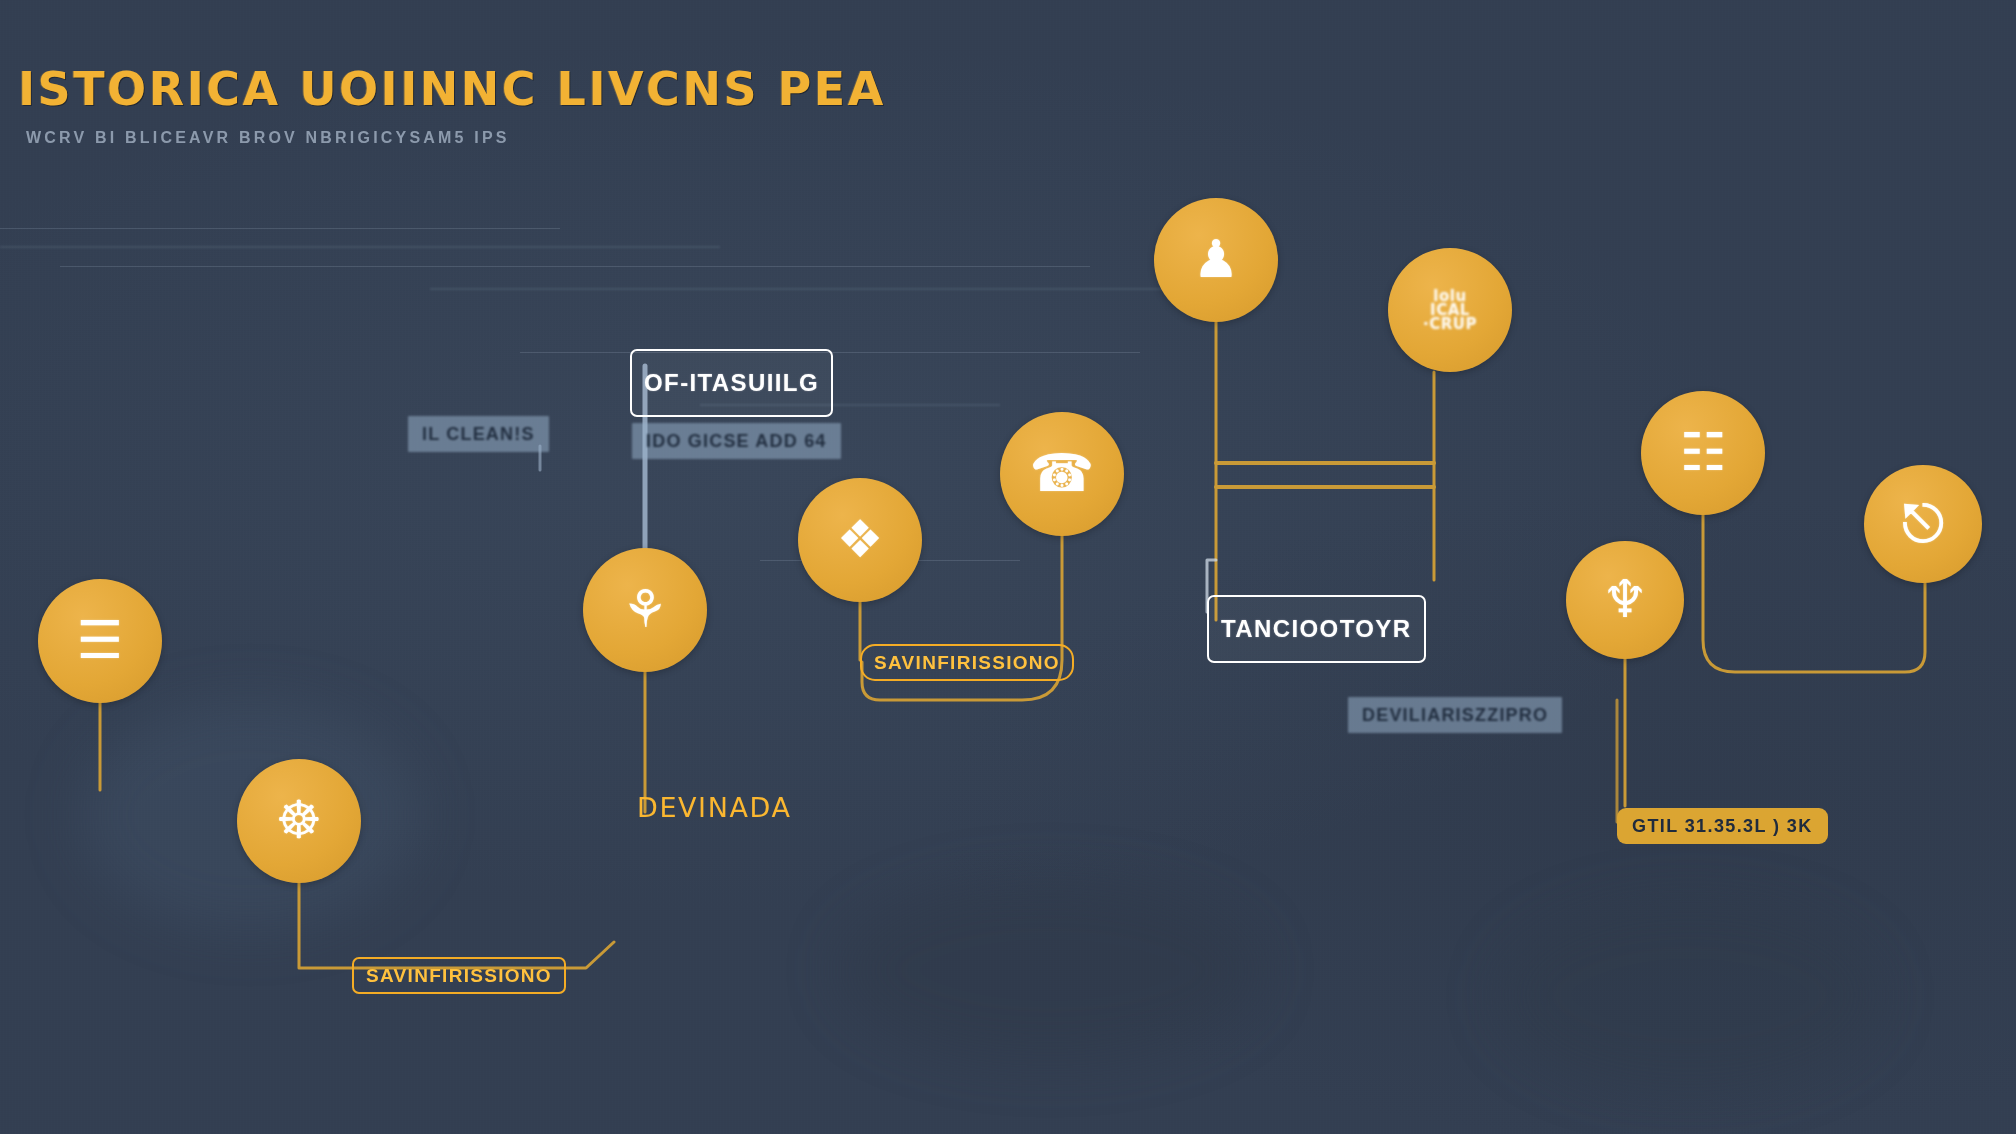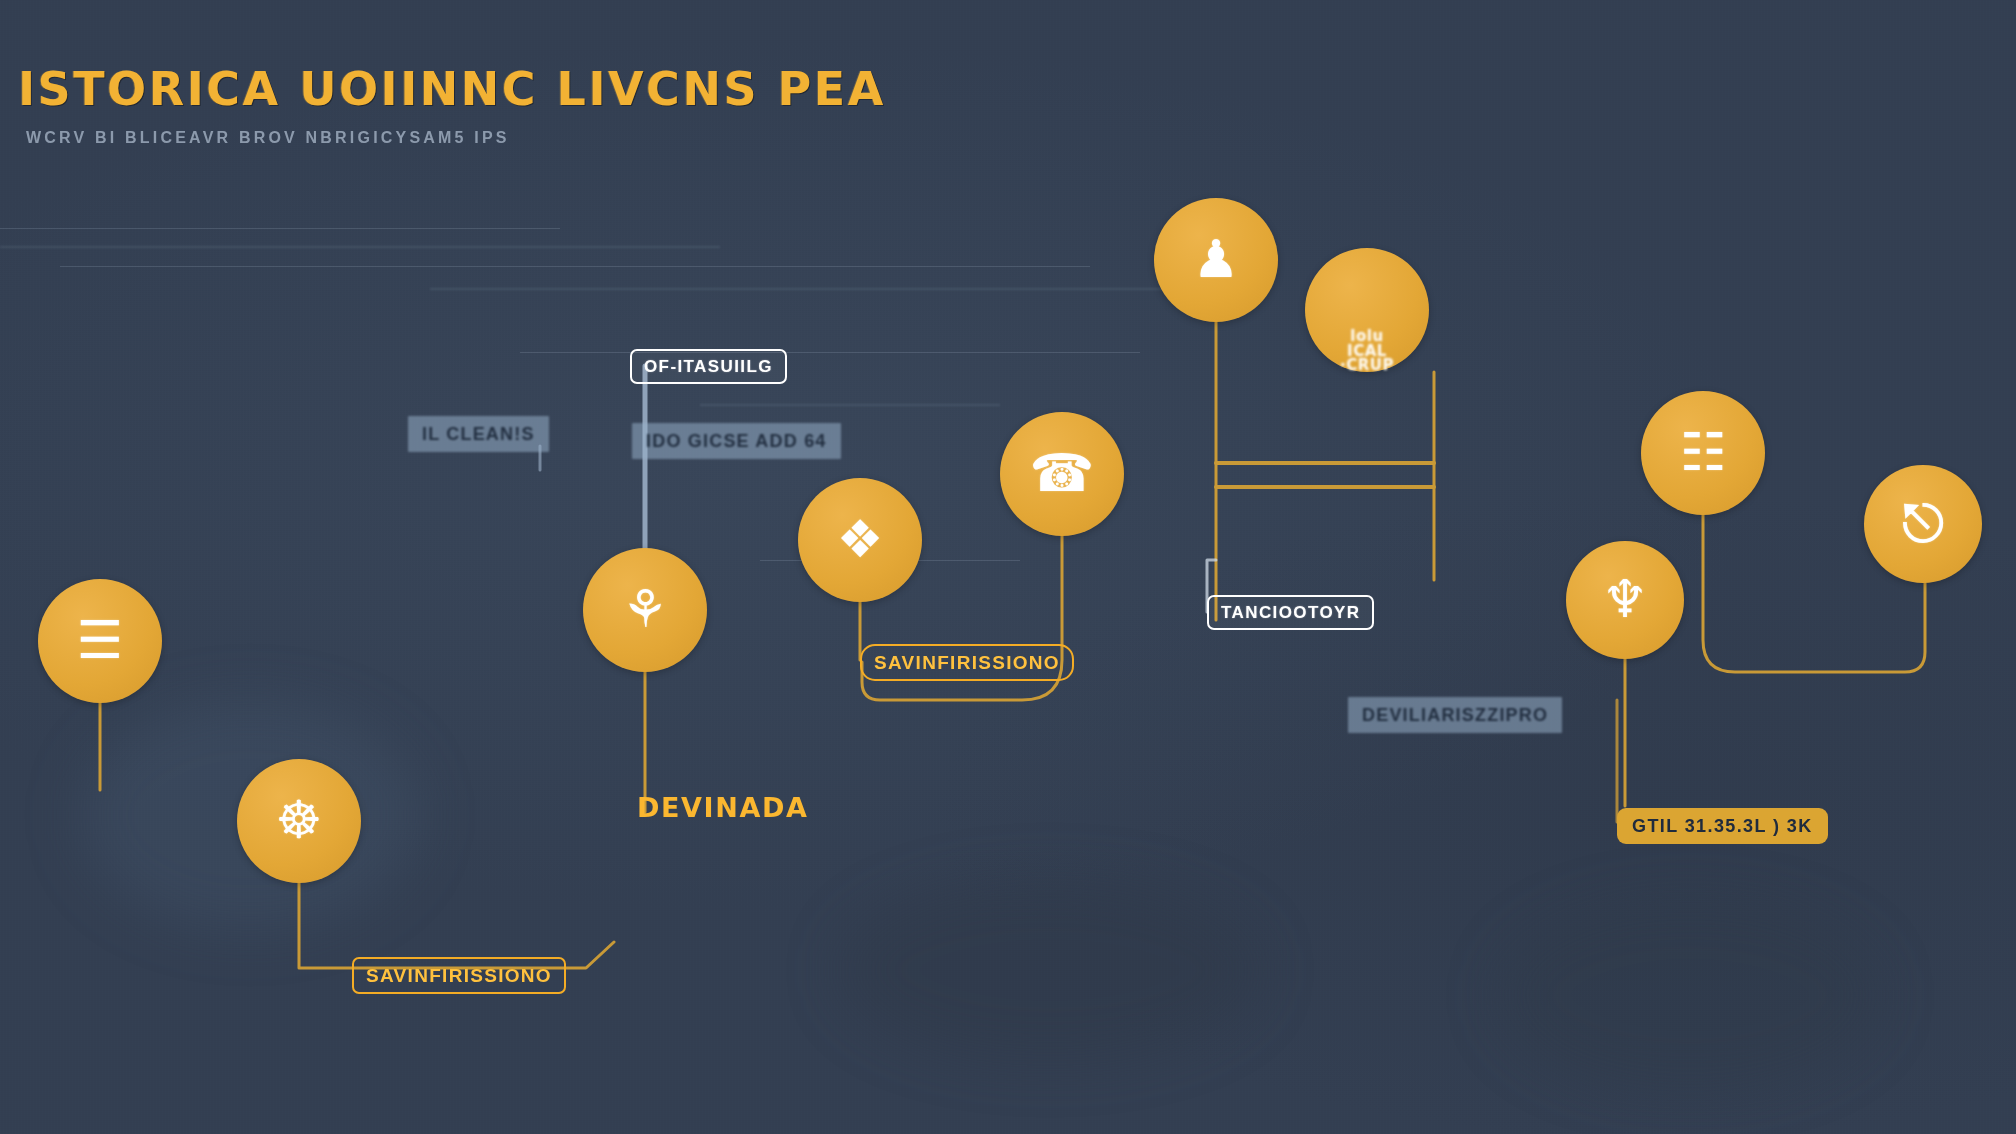--- a/index.html
+++ b/index.html
@@ -64,21 +64,21 @@
   }
   .node .glyph.sym{font-size:52px;}
   .node .glyph.txt{font-size:15px;letter-spacing:.5px;filter:blur(.8px);}
 
   
   .label{position:absolute;white-space:nowrap;line-height:1;display:flex;align-items:center;}
 
   
   .label.white{
     border:2px solid #e9eef5;border-radius:7px;
-    padding:7px 12px;color:#eef2f8;font-size:17px;font-weight:700;
+    padding:20px 12px;color:#eef2f8;font-size:24px;font-weight:700;
     letter-spacing:1.4px;filter:blur(.55px) contrast(1.25);
     background:rgba(255,255,255,.03);
     text-shadow:0 0 2px rgba(255,255,255,.35);
     text-align:center;
   }
   
   .label.steel{
     border-radius:1px;padding:9px 14px;
     background:rgba(150,172,196,.52);
     color:rgba(34,44,60,.88);font-size:18px;font-weight:700;
@@ -91,21 +91,21 @@
     letter-spacing:1.3px;filter:blur(.5px) contrast(1.3);
   }
   
   .label.goldfill{
     border-radius:9px;padding:9px 15px;
     background:#cfa03c;color:#2c3646;font-size:18px;font-weight:700;
     letter-spacing:1.4px;filter:blur(.75px) contrast(1.15);
   }
   
   .label.goldtext{
-    color:#e2ac40;font-size:27px;font-weight:700;letter-spacing:1.6px;
+    color:#e2ac40;font-size:27px;font-weight:400;letter-spacing:1.6px;
     filter:blur(.55px) contrast(1.25);
     font-family:"DejaVu Sans",sans-serif;
   }
 </style>
 </head>
 <body>
 
 <div id="canvas">
 
   <div class="streak" style="left:0;   top:228px; width:560px;"></div>
@@ -171,21 +171,21 @@
       </div>
       <div class="node" style="left: 798px; top: 478px; width: 124px; height: 124px;">
         <div class="glyph sym">❖</div>
       </div>
       <div class="node" style="left: 1000px; top: 412px; width: 124px; height: 124px;">
         <div class="glyph sym">☎</div>
       </div>
       <div class="node" style="left: 1154px; top: 198px; width: 124px; height: 124px;">
         <div class="glyph sym">♟</div>
       </div>
-      <div class="node" style="left: 1305px; top: 248px; width: 124px; height: 124px; align-items: flex-end;">
+      <div class="node" style="left: 1388px; top: 248px; width: 124px; height: 124px;">
         <div class="glyph txt" style="white-space: pre;">lolu
 ICAL
 ·CRUP</div>
       </div>
       <div class="node" style="left: 1641px; top: 391px; width: 124px; height: 124px;">
         <div class="glyph sym">☷</div>
       </div>
       <div class="node" style="left: 1566px; top: 541px; width: 118px; height: 118px;">
         <div class="glyph sym">♆</div>
       </div>

